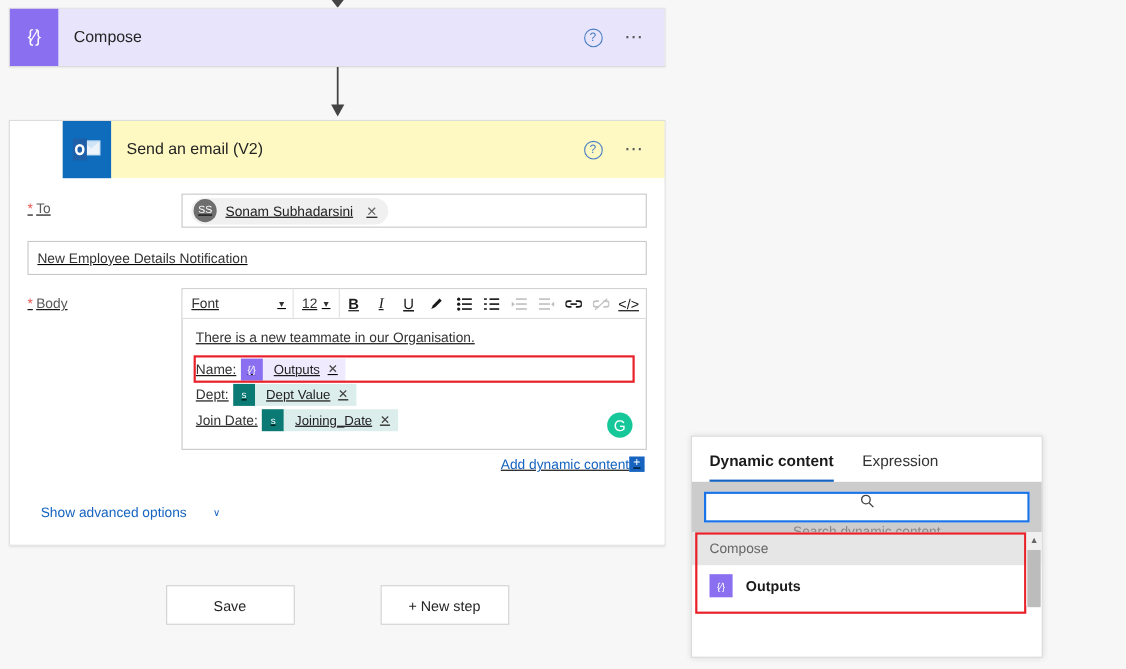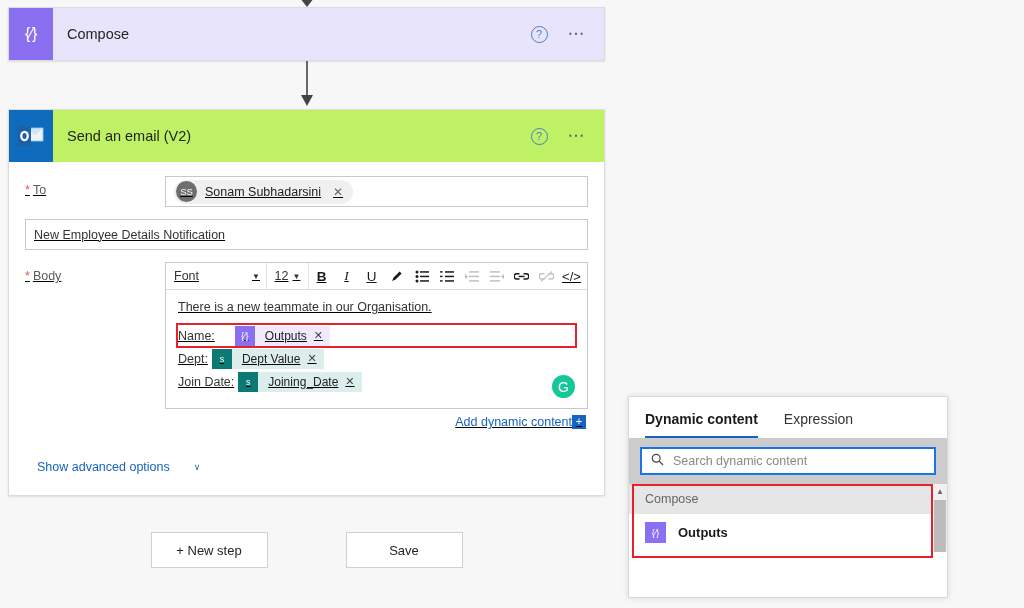--- a/index.html
+++ b/index.html
@@ -21,21 +21,21 @@
   .card {
     background: #fff;
     border: 1px solid #dcdcdc;
     box-shadow: 0 1px 2px rgba(0,0,0,.10);
   }
   .card-header {
     display: flex; align-items: center;
     height: 52px;
   }
   .card-header.compose { background: #e8e4fb; }
-  .card-header.email   { background: #bef264; }
+  .card-header.email   { background: #fef9c3; margin-left: 48px; }
 
   .card-icon {
     width: 44px; height: 52px;
     display: flex; align-items: center; justify-content: center;
     flex: 0 0 44px;
   }
   .icon-compose {
     width: 44px; height: 52px; background: #8a6ff0;
     display: flex; align-items: center; justify-content: center;
     color: #fff; font-size: 16px; letter-spacing: -.5px;
@@ -111,21 +111,21 @@
     font-size: 12px; color: #222; margin-left: 4px;
   }
   .tok-ic { width: 20px; height: 20px; display: flex; align-items: center; justify-content: center;
             font-size: 9px; color: #fff; flex: 0 0 20px; }
   .tok-ic.compose { background: #8a6ff0; }
   .tok-ic.sp { background: #0b7a74; }
   .tok-body { padding: 0 7px 0 10px; display: flex; align-items: center; gap: 7px; height: 20px; }
   .tok-body.compose { background: #efeafd; }
   .tok-body.sp { background: #dceeeb; }
   .tok-x { color: #444; font-size: 11px; }
-  .hl-red { outline: 2px solid #e8202a; outline-offset: 0px; gap: 16px; }
+  .hl-red { outline: 2px solid #e8202a; outline-offset: 0px; }
 
   .grammarly {
     position: absolute; right: 12px; bottom: 10px;
     width: 23px; height: 23px; border-radius: 50%; background: #16c79a;
     color: #fff; font-size: 14px; display: flex; align-items: center; justify-content: center;
   }
 
   .adc-row { display: flex; justify-content: flex-end; align-items: center; gap: 0; padding: 6px 2px 0 0; }
   .adc-link { font-size: 12.5px; color: #1664c0; }
   .adc-plus {
@@ -147,21 +147,21 @@
   .dc-panel {
     position: absolute; left: 628px; top: 396px; width: 320px; height: 202px;
     background: #fff; border: 1px solid #d8d8d8; box-shadow: 0 0 6px rgba(0,0,0,.12);
   }
   .dc-tabs { display: flex; gap: 26px; padding: 14px 16px 0 16px; }
   .dc-tab { font-size: 14px; color: #333; padding-bottom: 9px; }
   .dc-tab.active { font-weight: bold; color: #1b1b1b; border-bottom: 2.5px solid #1664c0; }
   .dc-search-wrap { background: #ccc; padding: 9px 11px; }
   .dc-search {
     background: #fff; border: 2px solid #1a73e8; height: 28px;
-    display: flex; align-items: center; gap: 9px; padding: 0 9px;
+    display: flex; align-items: center; gap: 9px; padding: 0 9px; flex-direction: column;
   }
   .dc-search-ph { font-size: 12.5px; color: #888; }
   .dc-list { position: relative; background: #fff; }
   .dc-group {
     background: #e6e6e6; font-size: 12.5px; color: #666; padding: 8px 16px;
   }
   .dc-item { display: flex; align-items: center; gap: 12px; padding: 8px 16px; background: #fff; }
   .dc-item-ic { width: 21px; height: 21px; background: #8a6ff0; color: #fff; font-size: 9px;
                 display: flex; align-items: center; justify-content: center; }
   .dc-item-label { font-size: 13px; font-weight: bold; color: #1b1b1b; }
@@ -374,22 +374,22 @@
       <div class="adv-row">
         <span class="adv-link">
           <span>Show advanced options</span>
           <span class="adv-caret">∨</span>
         </span>
       </div>
     </div>
   </div>
 
   <div class="footer-btns">
+    <div class="btn">Save</div>
     <div class="btn">+ New step</div>
-    <div class="btn">Save</div>
   </div>
 </div>
 
 <div class="dc-panel">
   <div class="dc-tabs">
     <div class="dc-tab active">Dynamic content</div>
     <div class="dc-tab">Expression</div>
   </div>
 
   <div class="dc-search-wrap">

